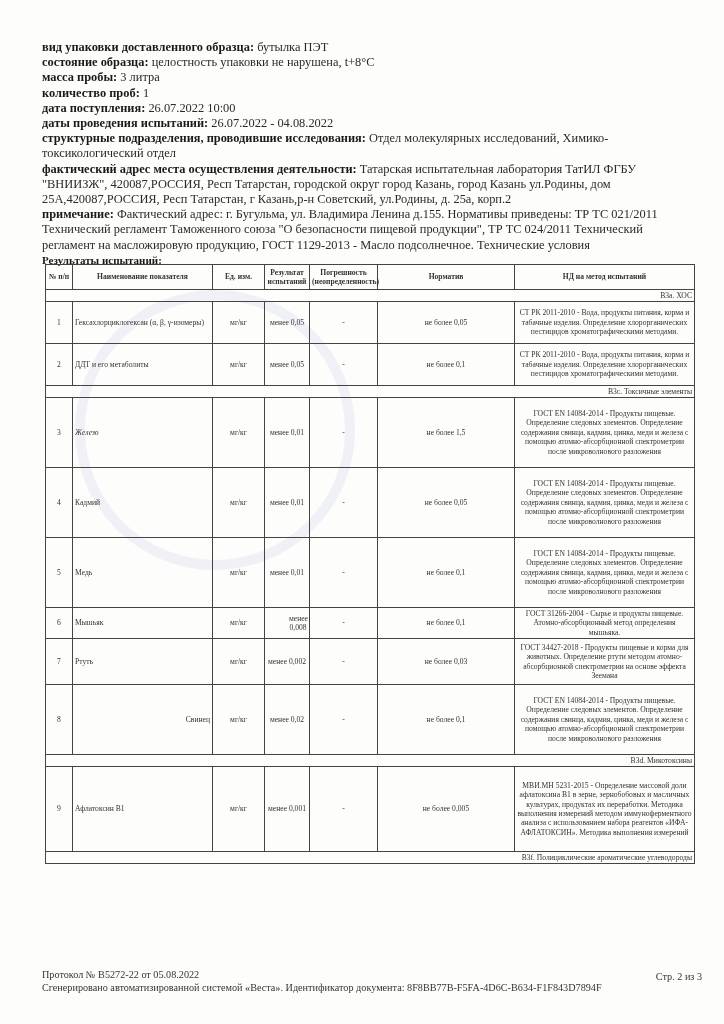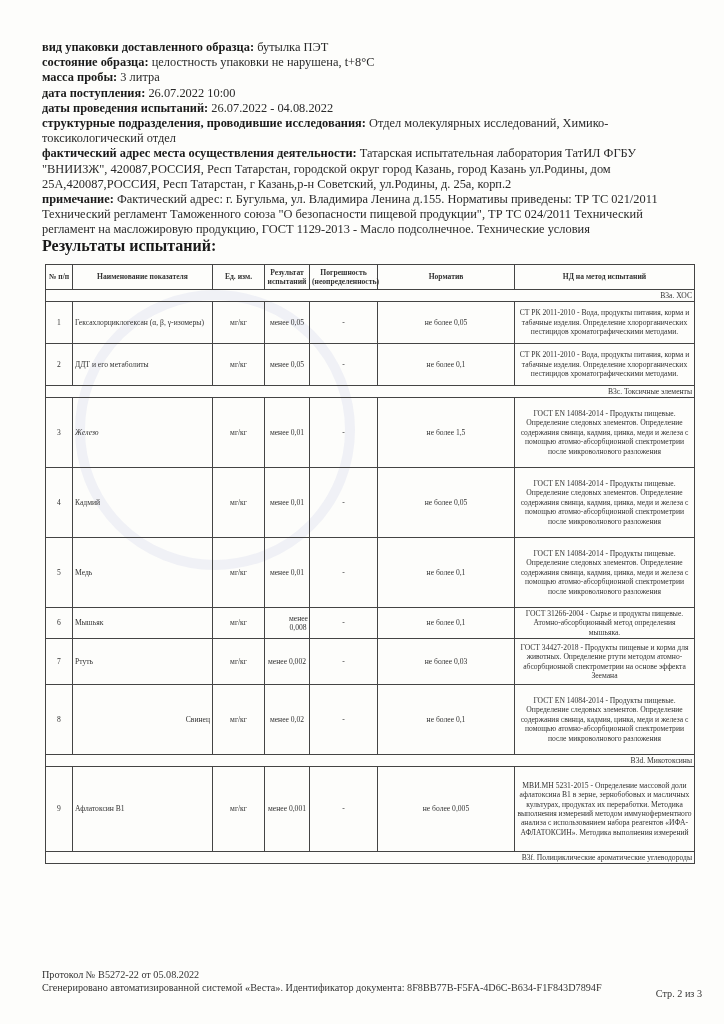--- a/index.html
+++ b/index.html
@@ -4,48 +4,49 @@
 <style>
   html, body { margin: 0; padding: 0; background: #ffffff; }
   body {
     width: 724px; height: 1024px; position: relative; overflow: hidden;
     font-family: "Liberation Serif", serif; color: #2a2a2a;
     background: #fdfdfb;
   }
   .info { position: absolute; left: 42px; top: 40px; width: 650px; font-size: 12.4px; line-height: 15.2px; }
   .info .line { margin: 0; }
   .info b { font-weight: bold; color: #1a1a1a; }
-  .results-title { font-weight: bold; font-size: 16px; margin-top: 0px; color: #1a1a1a; }
+  .results-title { font-weight: bold; font-size: 11px; margin-top: 0px; color: #1a1a1a; }
   table.res {
     position: absolute; left: 45px; top: 264px; width: 649px;
     border-collapse: collapse; font-size: 7.6px; line-height: 9.4px; color: #333;
     table-layout: fixed;
   }
   table.res td, table.res th { border: 1px solid #444; padding: 0 2px; vertical-align: middle; }
   table.res th { font-weight: bold; text-align: center; height: 24px; }
   td.c { text-align: center; }
   td.l { text-align: left; padding-left: 4px; margin-left: 40px; }
   tr.section td { font-weight: normal; text-align: right; padding-left: 3px; height: 11px; }
   td.method { text-align: center; padding: 0 3px; }
   .footer { position: absolute; left: 42px; top: 968px; width: 660px; font-size: 10.2px; line-height: 13px; color: #333; }
-  .footer .page { position: absolute; right: 0; top: 19px; text-align: right; }
+  .footer .page { position: absolute; right: 0; top: 2px; text-align: right; }
   .stamp {
     position: absolute; left: 75px; top: 290px; width: 260px; height: 260px;
     border-radius: 50%; border: 10px solid rgba(150,160,210,0.12); pointer-events: none;
   }
 </style>
 </head>
 <body>
 
 <div class="stamp"></div>
 
 <div class="info">
   <p class="line"><b>вид упаковки доставленного образца:</b><span> бутылка ПЭТ</span></p>
   <p class="line"><b>состояние образца:</b><span> целостность упаковки не нарушена, t+8°C</span></p>
   <p class="line"><b>масса пробы:</b><span> 3 литра</span></p>
+  <p class="line"><b>количество проб:</b><span> 1</span></p>
   <p class="line"><b>дата поступления:</b><span> 26.07.2022 10:00</span></p>
   <p class="line"><b>даты проведения испытаний:</b><span> 26.07.2022 - 04.08.2022</span></p>
   <p class="line"><b>структурные подразделения, проводившие исследования:</b><span> Отдел молекулярных исследований, Химико-токсикологический отдел</span></p>
   <p class="line"><b>фактический адрес места осуществления деятельности:</b><span> Татарская испытательная лаборатория ТатИЛ ФГБУ "ВНИИЗЖ", 420087,РОССИЯ, Респ Татарстан, городской округ город Казань, город Казань ул.Родины, дом 25А,420087,РОССИЯ, Респ Татарстан, г Казань,р-н Советский, ул.Родины, д. 25а, корп.2</span></p>
   <p class="line"><b>примечание:</b><span> Фактический адрес: г. Бугульма, ул. Владимира Ленина д.155. Нормативы приведены: ТР ТС 021/2011 Технический регламент Таможенного союза "О безопасности пищевой продукции", ТР ТС 024/2011 Технический регламент на масложировую продукцию, ГОСТ 1129-2013 - Масло подсолнечное. Технические условия</span></p>
   <p class="line results-title">Результаты испытаний:</p>
 </div>
 
 <table class="res">
   <colgroup>

